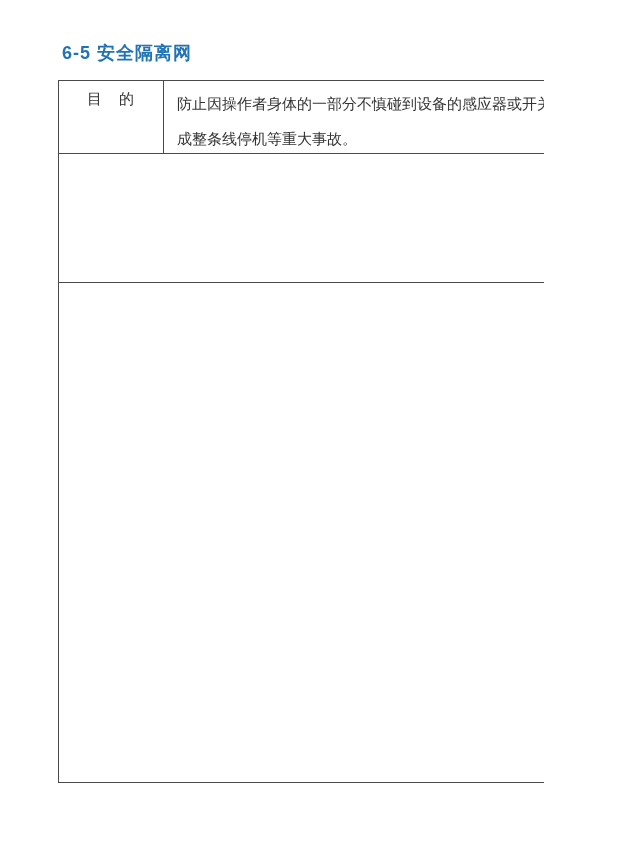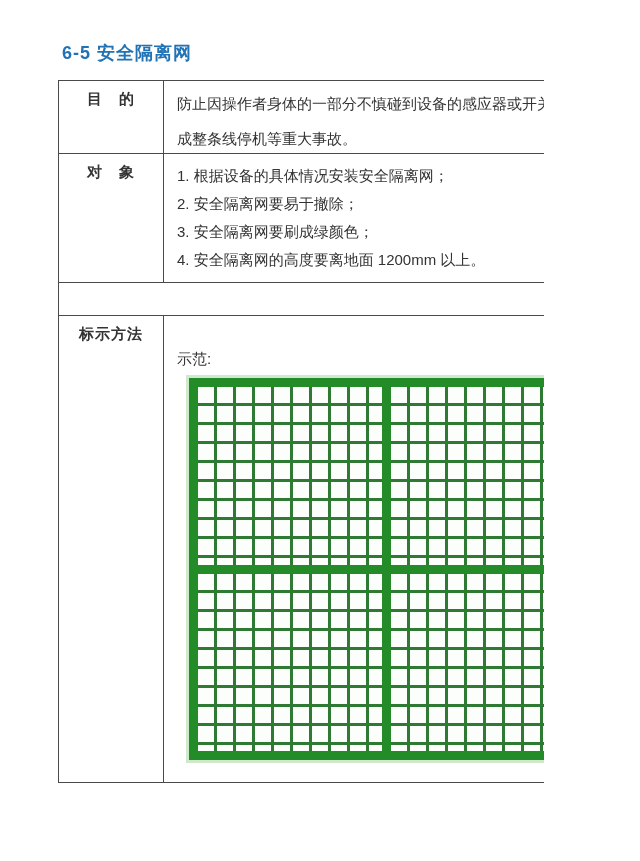--- a/index.html
+++ b/index.html
@@ -38,21 +38,21 @@
     font-size: 15px;
   }
   .row {
     display: grid;
     grid-template-columns: 105px 1fr;
     border-top: 1px solid var(--table-border, #4a4a4a);
   }
   .row:first-child { border-top: none; }
   .hcell {
     border-right: 1px solid var(--table-border, #4a4a4a);
-    font-weight: bold;
+    font-weight: normal;
     text-align: center;
     padding-top: 9px;
     box-sizing: border-box;
     letter-spacing: 1px;
   }
   .row-standard .hcell { padding-top: 6px; }
   .ccell {
     padding: 9px 6px 0 13px;
     box-sizing: border-box;
     overflow: hidden;
@@ -108,36 +108,26 @@
 
   <div class="doc-table">
 
     <div class="row">
       <div class="hcell">目　的</div>
       <div class="ccell">
         <div class="purpose-text">防止因操作者身体的一部分不慎碰到设备的感应器或开关，造成整条线停机等重大事故。</div>
       </div>
     </div>
 
-    <div class="row">
-      <div class="hcell">对　象</div>
-      <div class="ccell">
-        <div class="object-item">1. 根据设备的具体情况安装安全隔离网；</div>
-        <div class="object-item">2. 安全隔离网要易于撤除；</div>
-        <div class="object-item">3. 安全隔离网要刷成绿颜色；</div>
-        <div class="object-item">4. 安全隔离网的高度要离地面 1200mm 以上。</div>
-      </div>
-    </div>
 
     <div class="row row-standard">
       <div class="ccell"></div>
     </div>
 
     <div class="row">
-      <div class="hcell">标示方法</div>
       <div class="ccell">
         <div class="demo-label">示范:</div>
         <div class="mesh">
           <div class="mesh-panel"></div>
           <div class="mesh-panel"></div>
           <div class="mesh-panel"></div>
           <div class="mesh-panel"></div>
         </div>
       </div>
     </div>

